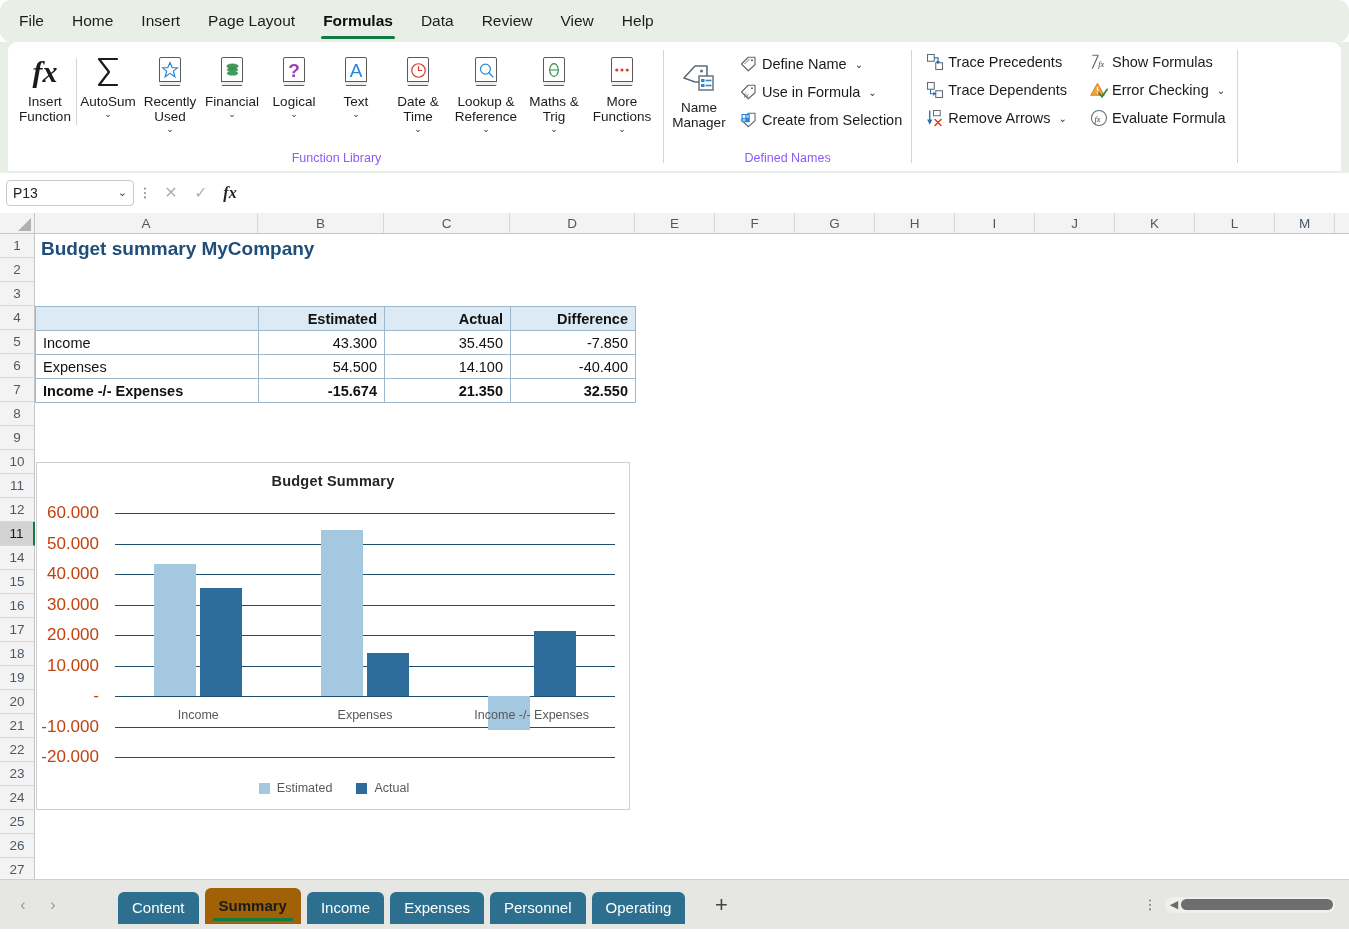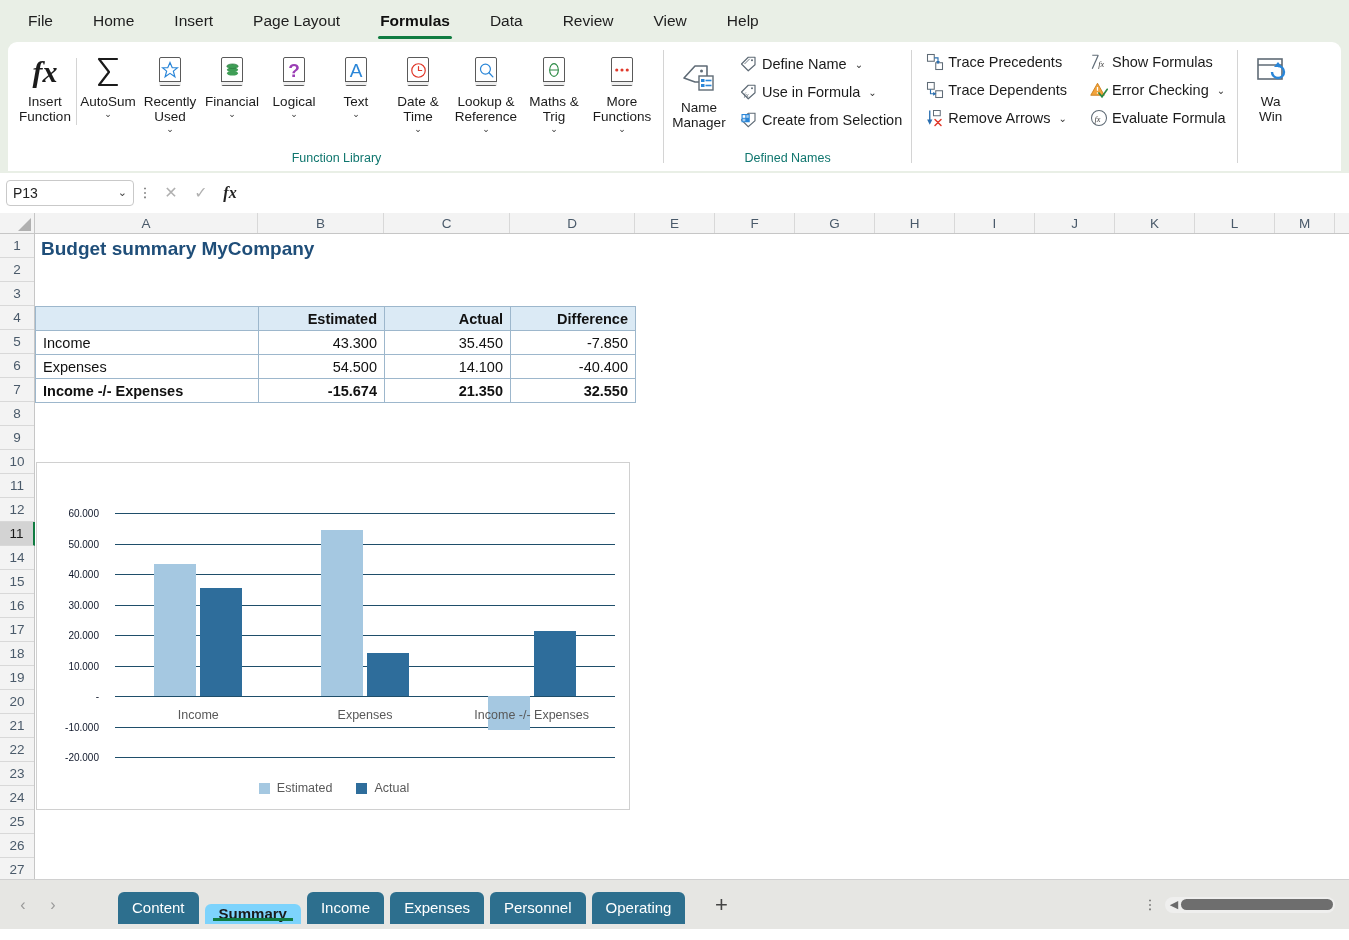--- a/index.html
+++ b/index.html
@@ -11,23 +11,24 @@
     background: #ffffff;
     -webkit-font-smoothing: antialiased;
   }
 
   
   .ribbon-tabstrip {
     height: 42px;
     background: #e9efe6;
     display: flex;
     align-items: center;
-    padding-left: 14px;
-    gap: 12px;
+    padding-left: 5px;
+    gap: 0px;
     position: relative;
+    border-radius: 11px;
   }
   .rtab {
     font-size: 15.5px;
     color: #1e1e1e;
     padding: 4px 14px 4px 14px;
     cursor: default;
     position: relative;
     white-space: nowrap;
   }
   .rtab.active { font-weight: bold; color: #0f0f0f; }
@@ -52,21 +53,21 @@
     overflow: hidden;
   }
   .ribbon-wrap {
     background: #e9efe6;
     height: 131px;
     padding-bottom: 2px;
   }
   .rgroup { display: flex; flex-direction: column; position: relative; height: 129px; }
   .rgroup-body { display: flex; align-items: flex-start; flex: 1; padding-top: 6px; }
   .rgroup-label {
-    text-align: center; font-size: 12.5px; color: #0f766e;
+    text-align: center; font-size: 12.5px; color: #8b5cf6;
     padding-bottom: 5px; height: 20px;
   }
   .rgroup-sep {
     width: 1px; background: #d4d4d4; margin: 10px 0 26px 0; align-self: stretch;
   }
 
   
   .bigbtn {
     width: 68px;
     display: flex; flex-direction: column; align-items: center;
@@ -181,21 +182,21 @@
     position: absolute; left: 1px; top: 228px; width: 594px; height: 348px;
     border: 1px solid #d0d0d0; background: #fff;
   }
   .chart-title {
     text-align: center; font-size: 14.5px; font-weight: bold; color: #262626;
     margin-top: 10px; letter-spacing: .2px;
   }
   .plotarea { position: absolute; left: 0; top: 32px; width: 594px; height: 280px; }
   .ytick {
     position: absolute; right: 100%; transform: translateY(-50%);
-    font-size: 10px; color: #0f172a; white-space: nowrap; padding-right: 8px;
+    font-size: 17px; color: #c2410c; white-space: nowrap; padding-right: 8px;
   }
   .gridline {
     position: absolute; left: 78px; width: 500px; height: 0;
     border-top: 1.2px solid #1f4e6a;
   }
   .bar { position: absolute; width: 0; }
   .cat-label {
     position: absolute; font-size: 12.5px; color: #595959; text-align: center;
     transform: translateX(-50%); white-space: nowrap;
   }
@@ -216,22 +217,22 @@
     color: #999; font-size: 16px;
   }
   .tabs { display: flex; align-items: flex-end; gap: 6px; margin-left: 22px; height: 38px; padding-left: 28px; }
   .sheettab {
     background: #2d6f8e; color: #ffffff; font-size: 15px;
     padding: 5px 14px; border-radius: 5px 5px 0 0; height: 32px;
     display: flex; align-items: center; white-space: nowrap;
     border-top-left-radius: 6px; border-top-right-radius: 6px;
   }
   .sheettab.active {
-    background: #7dd3fc; color: #1a1a1a; font-weight: bold;
-    border-radius: 6px 6px 0 0; position: relative; height: 20px;
+    background: #a16207; color: #1a1a1a; font-weight: bold;
+    border-radius: 6px 6px 0 0; position: relative; height: 36px;
   }
   .sheettab.active::after {
     content:""; position:absolute; left: 8px; right: 8px; bottom: 3px;
     height: 3px; background: #107c41;
   }
   .addsheet { width: 40px; text-align:center; font-size: 22px; color: #444; margin-left: 16px; }
   .tb-right { margin-left: auto; display: flex; align-items: center; gap: 6px; padding-right: 6px;}
   .tb-dots { font-size: 13px; color: #555; width: 18px; text-align:center; line-height: 13px;}
   .hscroll {
     width: 170px; height: 16px; background: #efefee; border-radius: 9px;
@@ -553,33 +554,20 @@
           </span>
           <span>Evaluate Formula</span>
         </div>
       </div>
     </div>
   </div>
 
   <div class="rgroup-sep" style="margin:8px 2px 8px 6px;"></div>
 
   <div class="rgroup">
-    <div class="rgroup-body">
-      <div class="bigbtn w62">
-        <div class="bicon">
-          <svg width="34" height="32" viewBox="0 0 34 32">
-            <rect x="4" y="3" width="24" height="20" fill="#fff" stroke="#5f6b76" stroke-width="1.6"></rect>
-            <line x1="4" y1="9" x2="28" y2="9" stroke="#5f6b76" stroke-width="1.4"></line>
-            <path d="M18 16 a6 6 0 1 0 6 -6" fill="none" stroke="#2a86d8" stroke-width="2.4"></path>
-            <polygon points="24,6 28,11 20,11" fill="#2a86d8"></polygon>
-          </svg>
-        </div>
-        <div class="blabel"><span>Wa</span><br><span>Win</span></div>
-      </div>
-    </div>
     <div class="rgroup-label"></div>
   </div>
 
 </div>
 </div>
 
 <div class="fbar">
   <div class="namebox">
     <span class="nb-txt">P13</span>
     <span class="nb-caret">⌄</span>
@@ -668,20 +656,21 @@
         <tr class="total">
           <td class="lbl">Income -/- Expenses</td>
           <td class="num">-15.674</td>
           <td class="num">21.350</td>
           <td class="num">32.550</td>
         </tr>
       </tbody>
         </table>
 
       <div class="chartbox">
+        <div class="chart-title">Budget Summary</div>
         <div class="plotarea" id="plotarea">
             <div class="gridline" style="top: 18px;"></div>
             <div style="position: absolute; left: 70px; top: 0px; height: 100%;">
               <div class="ytick" style="top: 18px; left: 0px; right: auto; transform: translate(-100%, -50%); position: absolute; width: auto;">60.000</div>
             </div>
             <div class="gridline" style="top: 48.5px;"></div>
             <div style="position: absolute; left: 70px; top: 0px; height: 100%;">
               <div class="ytick" style="top: 48.5px; left: 0px; right: auto; transform: translate(-100%, -50%); position: absolute; width: auto;">50.000</div>
             </div>
             <div class="gridline" style="top: 79px;"></div>

